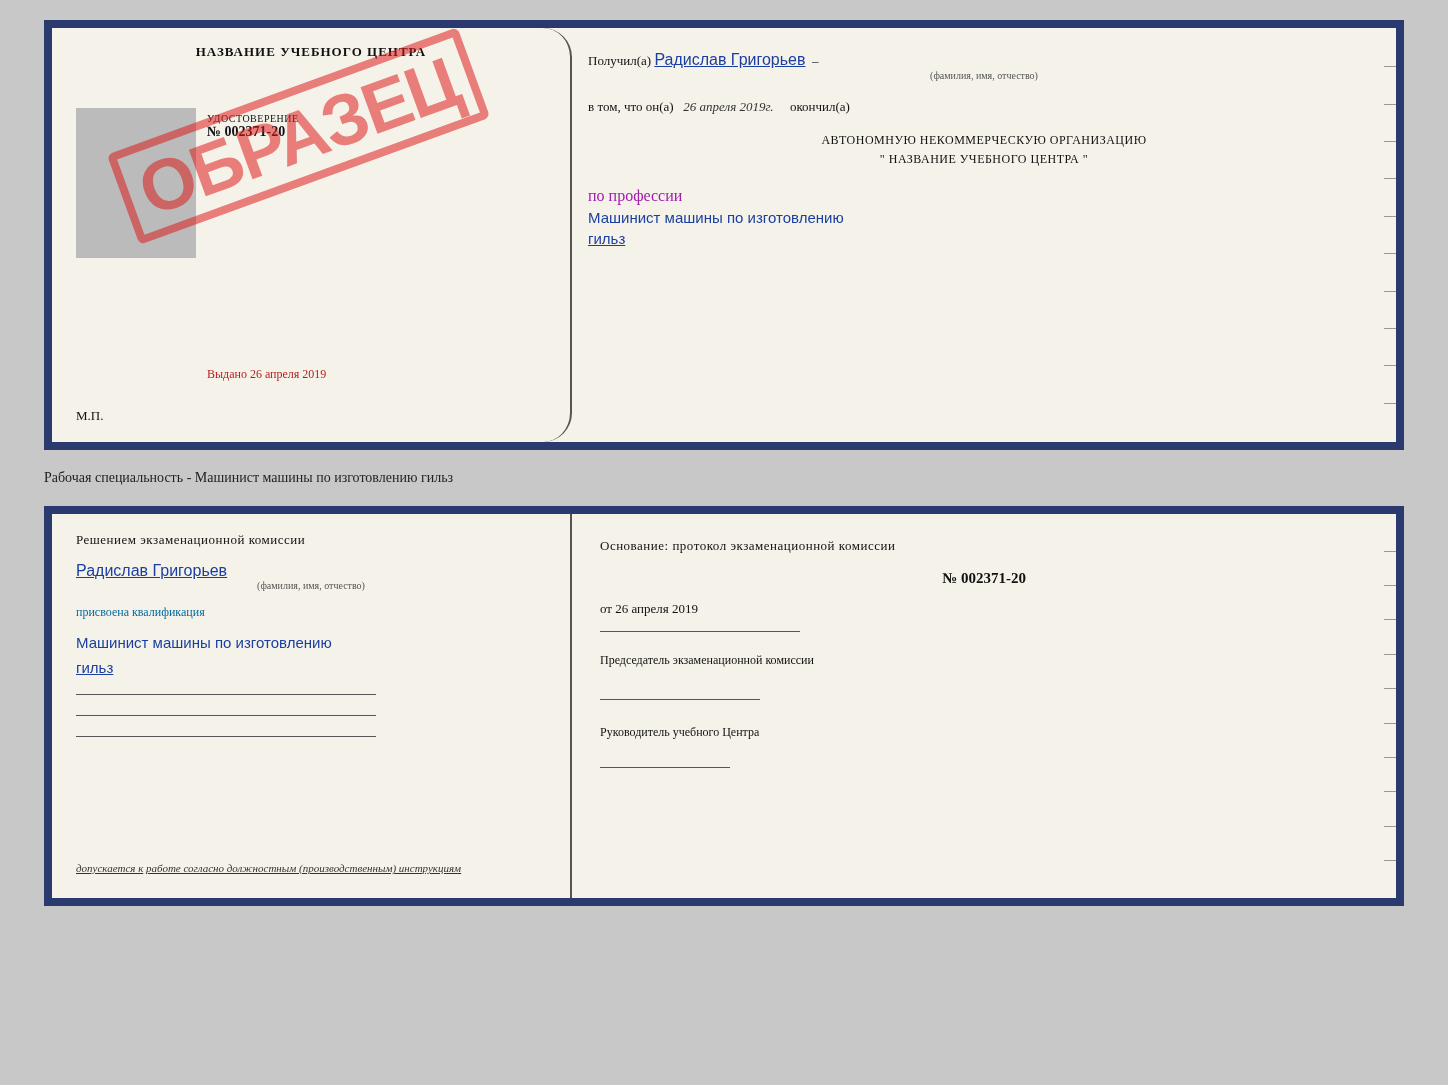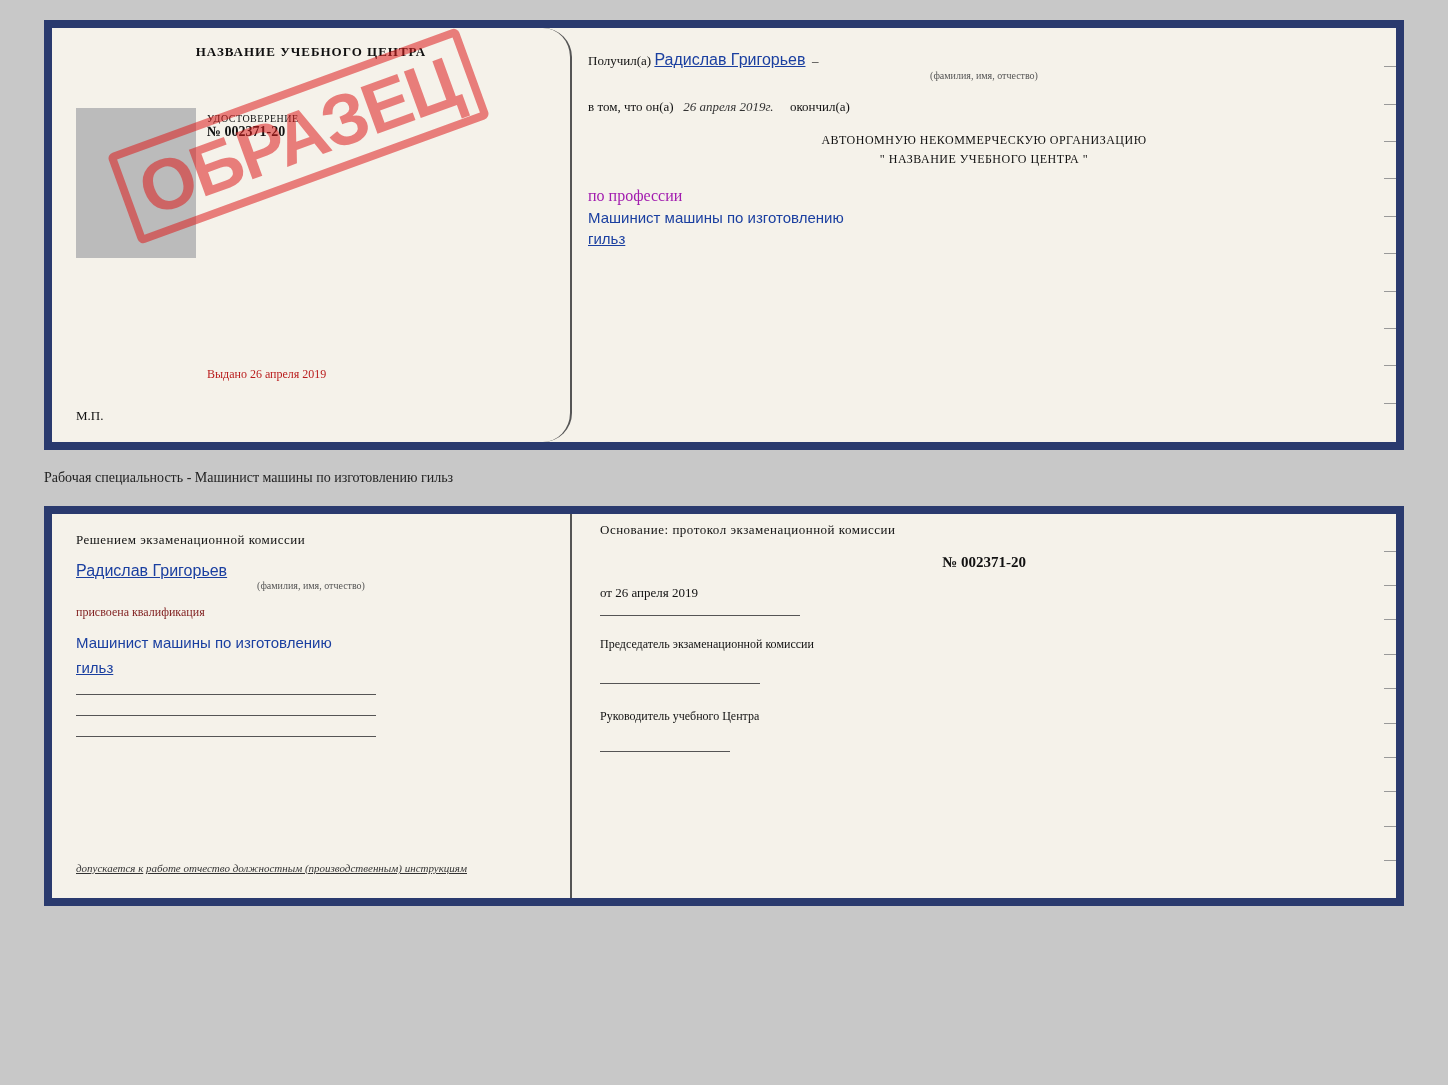--- a/index.html
+++ b/index.html
@@ -237,21 +237,21 @@
     }
 
     .bot-left-fio-sub {
       font-size: 10px;
       color: #555;
       text-align: center;
     }
 
     .bot-left-presvoena {
       font-size: 12px;
-      color: #7f1d1d;
+      color: #0369a1;
       margin-top: 6px;
     }
 
     .bot-left-profession {
       font-family: 'Comic Sans MS', cursive, sans-serif;
       font-size: 15px;
       color: #1a3fa0;
       display: block;
       margin-top: 4px;
       line-height: 1.4;
@@ -265,21 +265,21 @@
       color: #333;
     }
 
     .bot-left-допускается span {
       font-style: italic;
       text-decoration: underline;
     }
 
     .bot-right {
       flex: 1;
-      padding: 8px 28px;
+      padding: 24px 28px;
       display: flex;
       flex-direction: column;
       gap: 10px;
       position: relative;
     }
 
     .bot-right-title {
       font-size: 13px;
       letter-spacing: 0.5px;
       color: #111;
@@ -426,21 +426,21 @@
       <span class="bot-left-profession">Машинист машины по изготовлению</span>
       <span class="bot-left-profession" style="text-decoration:underline;">гильз</span>
     </div>
 
     <div style="border-bottom:1px solid #555; width:300px; margin-top:8px;"></div>
     <div style="border-bottom:1px solid #555; width:300px; margin-top:12px;"></div>
     <div style="border-bottom:1px solid #555; width:300px; margin-top:12px;"></div>
 
     <div class="bot-left-допускается">
       <span>допускается к</span>
-      <span style="font-style:italic; text-decoration:underline;">работе отчество должностным (производственным) инструкциям</span>
+      <span style="font-style:italic; text-decoration:underline;">работе согласно должностным (производственным) инструкциям</span>
     </div>
   </div>
 
   <div class="bot-right">
     <div class="bot-right-title">Основание: протокол экзаменационной  комиссии</div>
     <div class="bot-right-num">№  002371-20</div>
 
     <div class="bot-right-date">
       <span>от</span>
       <span>26 апреля 2019</span>

